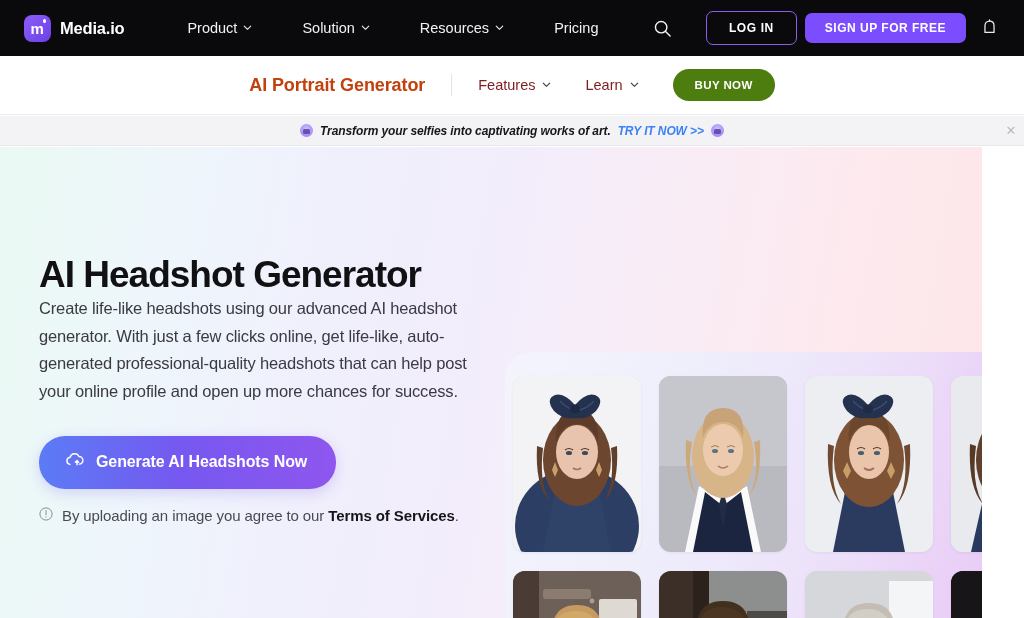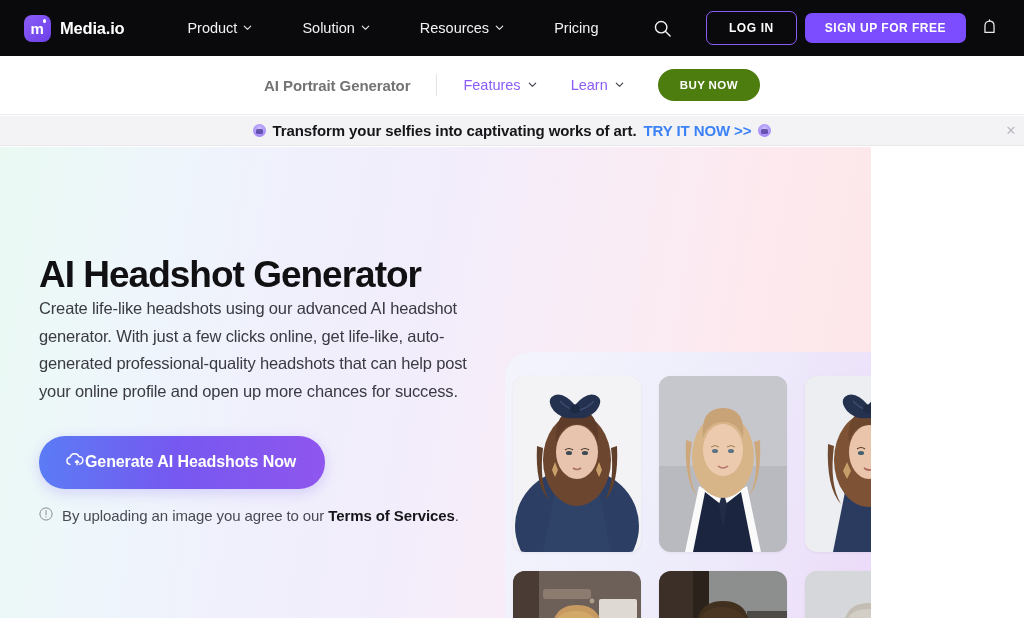--- a/index.html
+++ b/index.html
@@ -65,42 +65,42 @@
   .bell-btn { width: 30px; height: 30px; display: flex; align-items: center; justify-content: center; cursor: pointer; }
 
   
   .subnav {
     position: absolute; top: 56px; left: 0;
     width: 1024px; height: 59px; background: #fff;
     display: flex; align-items: center; justify-content: center;
     border-bottom: 1px solid #ececf0;
   }
   .subnav-inner { display: flex; align-items: center; }
-  .subnav-title { font-size: 15px; font-weight: 700; color: #737373; letter-spacing: -0.1px; white-space: nowrap; }
+  .subnav-title { font-size: 18px; font-weight: 700; color: #c2410c; letter-spacing: -0.1px; white-space: nowrap; }
   .subnav-sep { width: 1px; height: 22px; background: #e2e2e8; margin: 0 26px; }
   .subnav-item {
     display: flex; align-items: center; gap: 7px;
-    font-size: 14.5px; color: #8b5cf6; cursor: pointer;
+    font-size: 14.5px; color: #7f1d1d; cursor: pointer;
     margin-right: 34px; white-space: nowrap;
   }
   .btn-buynow {
     background: #4d7c0f; color: #fff; border: none; border-radius: 20px;
     font-size: 11.5px; font-weight: 700; letter-spacing: 0.4px;
     padding: 10px 22px; cursor: pointer; white-space: nowrap;
   }
 
   
   .promo {
     position: absolute; top: 116px; left: 0;
     width: 1024px; height: 30px;
     background: #f3f3f5;
     display: flex; align-items: center; justify-content: center;
     border-bottom: 1px solid #e8e8ec;
   }
-  .promo-inner { display: flex; align-items: center; gap: 7px; font-size: 15px; }
+  .promo-inner { display: flex; align-items: center; gap: 7px; font-size: 12px; font-style: italic; }
   .promo-text { color: #16161a; font-weight: 700; letter-spacing: -0.1px; white-space: nowrap; }
   .promo-link { color: #3b82f6; font-weight: 700; letter-spacing: -0.1px; cursor: pointer; white-space: nowrap; }
   .sparkle {
     width: 13px; height: 13px; border-radius: 50%;
     background: radial-gradient(circle at 50% 40%, #cfc2fb 0%, #a78bfa 60%, #8b6df0 100%);
     flex: none; position: relative; opacity: 0.95;
   }
   .sparkle::after {
     content: ""; position: absolute; left: 3px; top: 4.5px;
     width: 7px; height: 5px; border-radius: 1.5px;
@@ -108,21 +108,21 @@
   }
   .promo-close {
     position: absolute; right: 4px; top: 50%; transform: translateY(-50%);
     width: 18px; height: 18px; display: flex; align-items: center; justify-content: center;
     color: #b9b9c2; font-size: 13px; cursor: pointer; line-height: 1;
   }
 
   
   .hero {
     position: absolute; top: 147px; left: 0;
-    width: 871px; height: 471px;
+    width: 982px; height: 471px;
     background:
       linear-gradient(100deg,
         #eafaf3 0%,
         #eef6fb 16%,
         #f0effc 34%,
         #f3edfb 50%,
         #f9ecf5 66%,
         #fde9ee 82%,
         #fde6e8 100%);
     overflow: hidden;
@@ -132,21 +132,21 @@
   .hero-h1 {
     font-size: 37px; font-weight: 700; color: #111114;
     letter-spacing: -1px; line-height: 1.08;
   }
   .hero-p {
     font-size: 16.5px; line-height: 1.68;
     color: #3a3a42; max-width: 452px; letter-spacing: -0.15px;
   }
   .cta {
     margin-top: 30px;
-    display: inline-flex; align-items: center; 
+    display: inline-flex; align-items: center; gap: 11px;
     background: linear-gradient(93deg, #5b7cf5 0%, #7658f0 48%, #8f56ee 100%);
     color: #fff; border: none; border-radius: 26px;
     padding: 15px 29px 15px 25px; cursor: pointer;
     font-size: 16px; font-weight: 700; letter-spacing: -0.1px;
     box-shadow: 0 4px 14px rgba(110, 80, 240, 0.22);
   }
   .terms {
     margin-top: 18px; display: flex; align-items: center; gap: 9px;
     font-size: 15px; color: #4a4a54; letter-spacing: -0.1px;
   }

